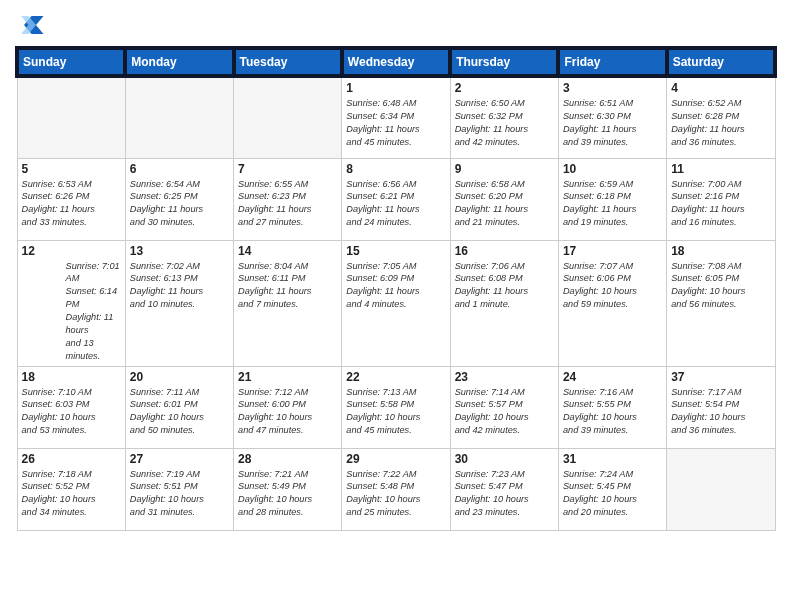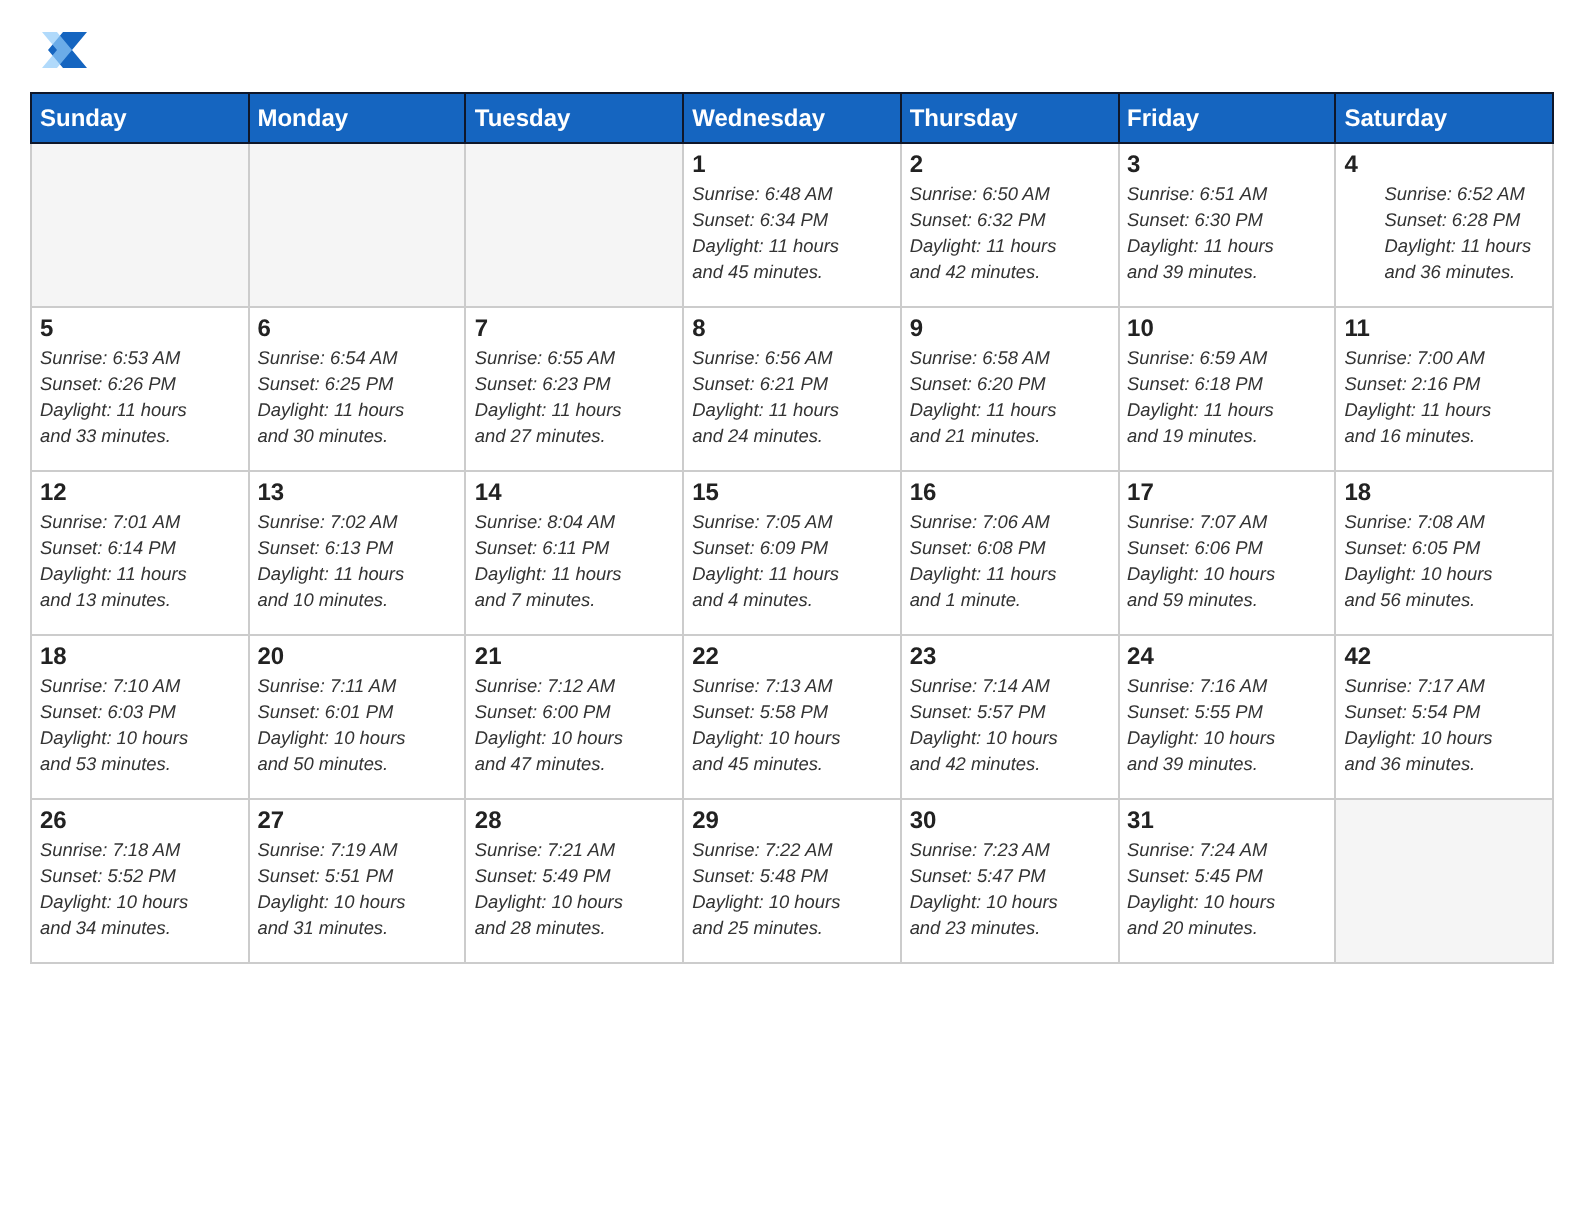--- a/index.html
+++ b/index.html
@@ -58,21 +58,21 @@
       border-collapse: collapse;
       table-layout: fixed;
     }
     .calendar th {
       background: #1565c0;
       color: #fff;
       font-size: 12px;
       font-weight: bold;
       padding: 5px 4px;
       text-align: left;
-      border: 1px solid #0f172a;
+      border: 4px solid #0f172a;
     }
     .calendar td {
       border: 1px solid #ccc;
       vertical-align: top;
       padding: 3px 4px;
       font-size: 9.5px;
       color: #333;
       height: 82px;
       background: #fff;
     }
@@ -146,21 +146,21 @@
           </td>
           <td>
             <div class="day-num">3</div>
             <div class="day-info" style="white-space: pre-line;">Sunrise: 6:51 AM
 Sunset: 6:30 PM
 Daylight: 11 hours
 and 39 minutes.</div>
           </td>
           <td>
             <div class="day-num">4</div>
-            <div class="day-info" style="white-space: pre-line; margin-left: 20px;">Sunrise: 6:52 AM
+            <div class="day-info" style="white-space: pre-line;">Sunrise: 6:52 AM
 Sunset: 6:28 PM
 Daylight: 11 hours
 and 36 minutes.</div>
           </td>
         </tr>
         <tr>
           <td>
             <div class="day-num">5</div>
             <div class="day-info" style="white-space: pre-line;">Sunrise: 6:53 AM
 Sunset: 6:26 PM
@@ -206,21 +206,21 @@
             <div class="day-num">11</div>
             <div class="day-info" style="white-space: pre-line;">Sunrise: 7:00 AM
 Sunset: 2:16 PM
 Daylight: 11 hours
 and 16 minutes.</div>
           </td>
         </tr>
         <tr>
           <td>
             <div class="day-num">12</div>
-            <div class="day-info" style="white-space: pre-line;">Sunrise: 7:01 AM
+            <div class="day-info" style="white-space: pre-line; margin-left: 44px;">Sunrise: 7:01 AM
 Sunset: 6:14 PM
 Daylight: 11 hours
 and 13 minutes.</div>
           </td>
           <td>
             <div class="day-num">13</div>
             <div class="day-info" style="white-space: pre-line;">Sunrise: 7:02 AM
 Sunset: 6:13 PM
 Daylight: 11 hours
 and 10 minutes.</div>
@@ -298,21 +298,21 @@
 and 42 minutes.</div>
           </td>
           <td>
             <div class="day-num">24</div>
             <div class="day-info" style="white-space: pre-line;">Sunrise: 7:16 AM
 Sunset: 5:55 PM
 Daylight: 10 hours
 and 39 minutes.</div>
           </td>
           <td>
-            <div class="day-num">42</div>
+            <div class="day-num">37</div>
             <div class="day-info" style="white-space: pre-line;">Sunrise: 7:17 AM
 Sunset: 5:54 PM
 Daylight: 10 hours
 and 36 minutes.</div>
           </td>
         </tr>
         <tr>
           <td>
             <div class="day-num">26</div>
             <div class="day-info" style="white-space: pre-line;">Sunrise: 7:18 AM

